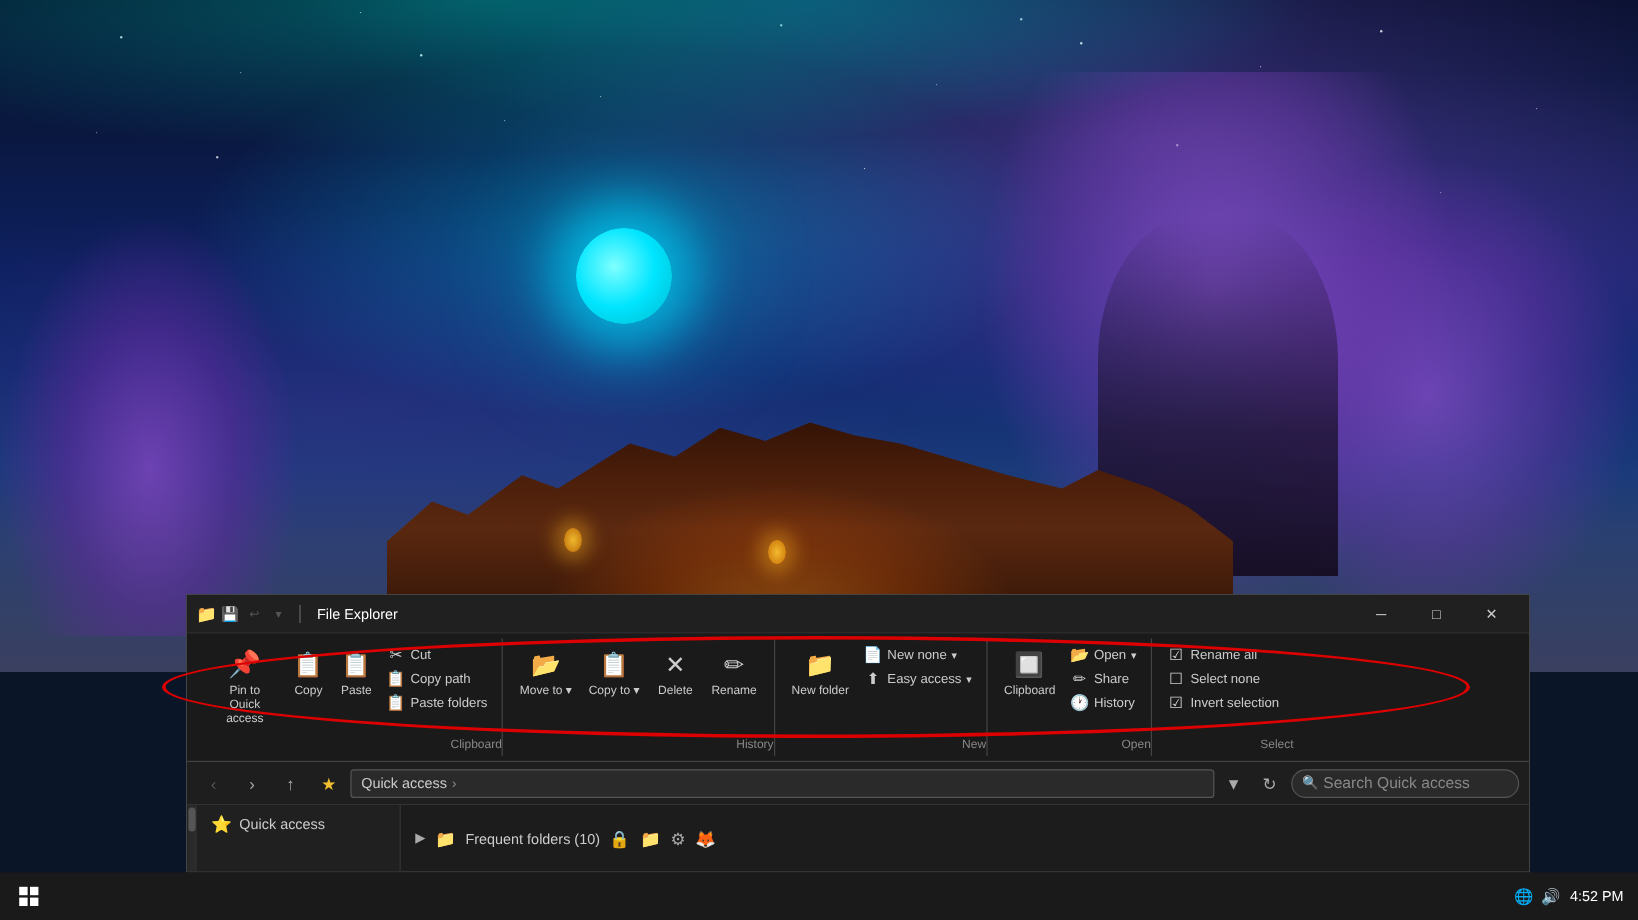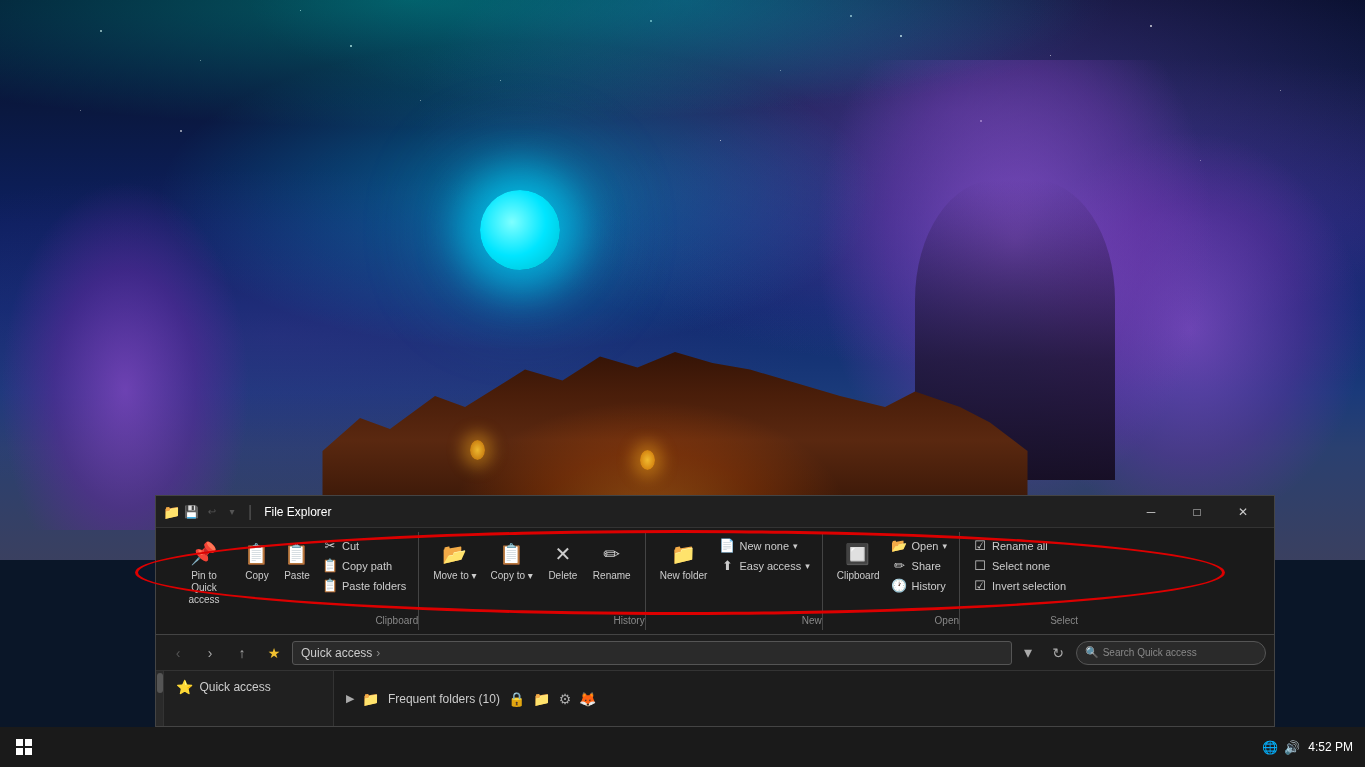--- a/index.html
+++ b/index.html
@@ -288,21 +288,21 @@
       width: 190px;
       background: #2a2a2a;
       border: 1px solid #555;
       border-radius: 12px;
       display: flex;
       align-items: center;
       padding: 0 8px;
       gap: 4px;
     }
     .search-icon { color: #888; font-size: 11px; }
-    .search-text { color: #888; font-size: 10px; }
+    .search-text { color: #888; font-size: 13px; }
 
     .collapse-btn {
       margin-left: auto;
       width: 24px; height: 24px;
       display: flex; align-items: center; justify-content: center;
       color: #aaa;
       cursor: pointer;
       font-size: 12px;
     }
 

